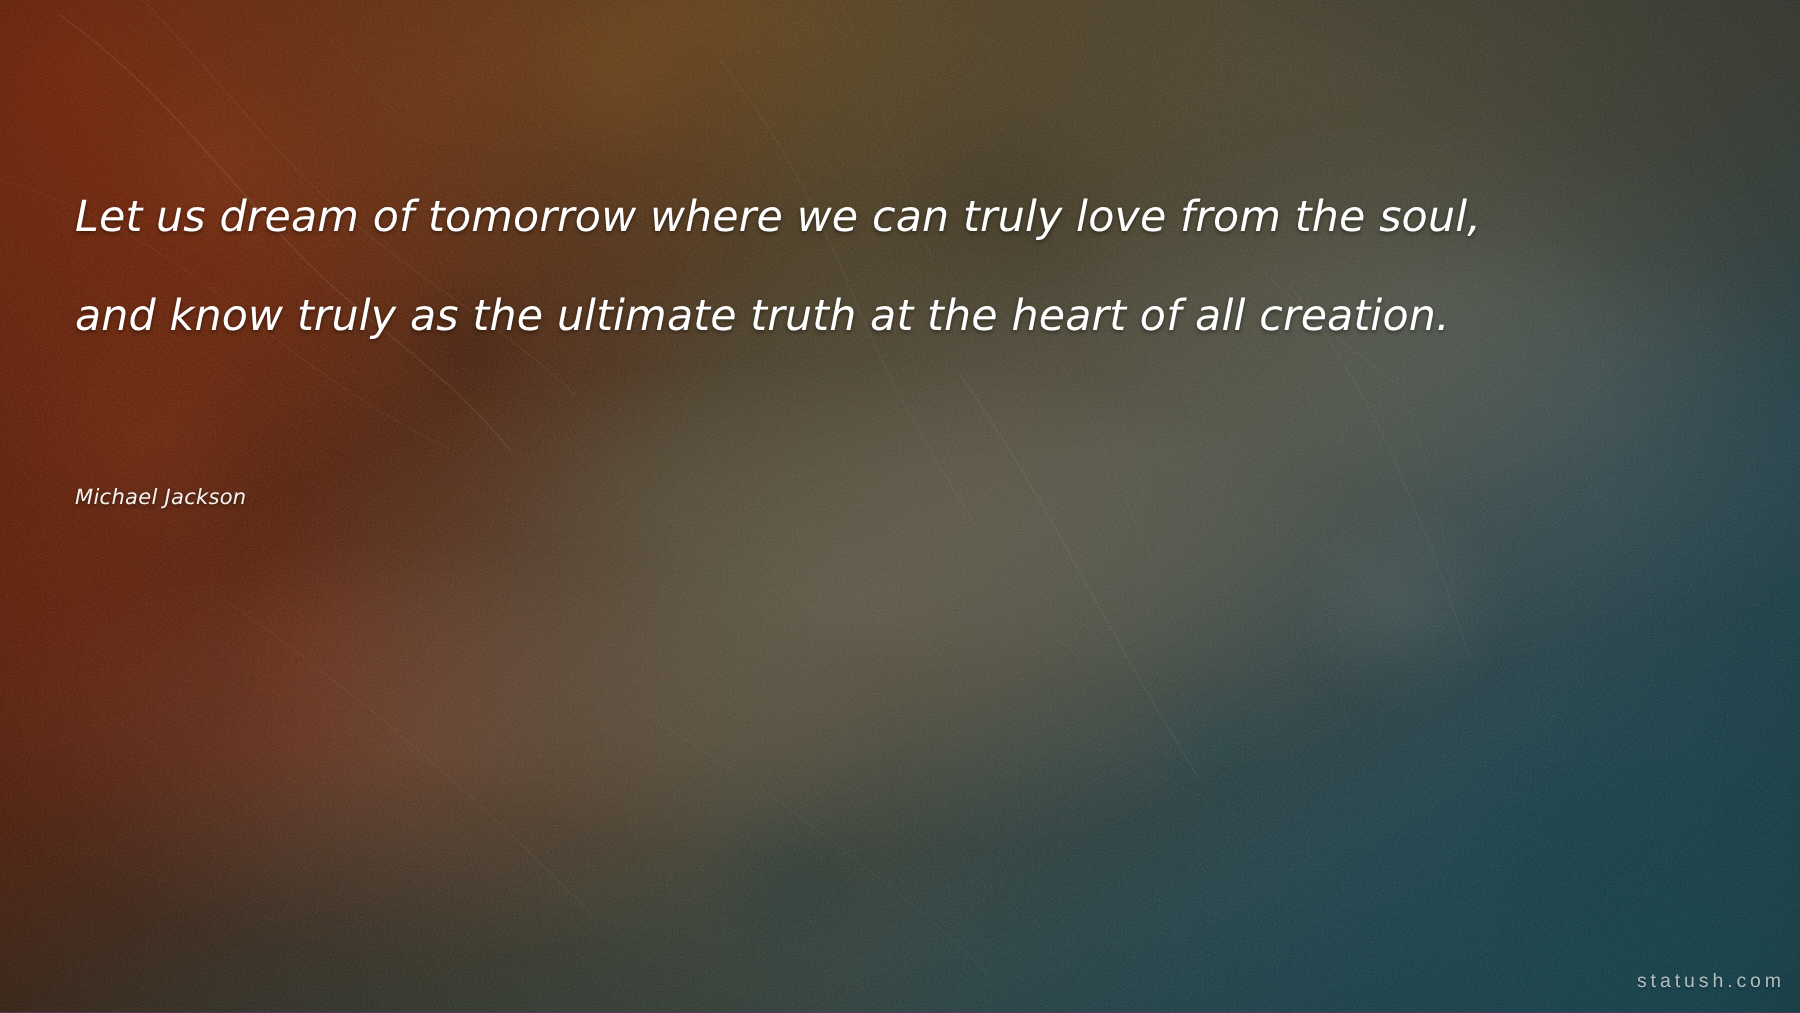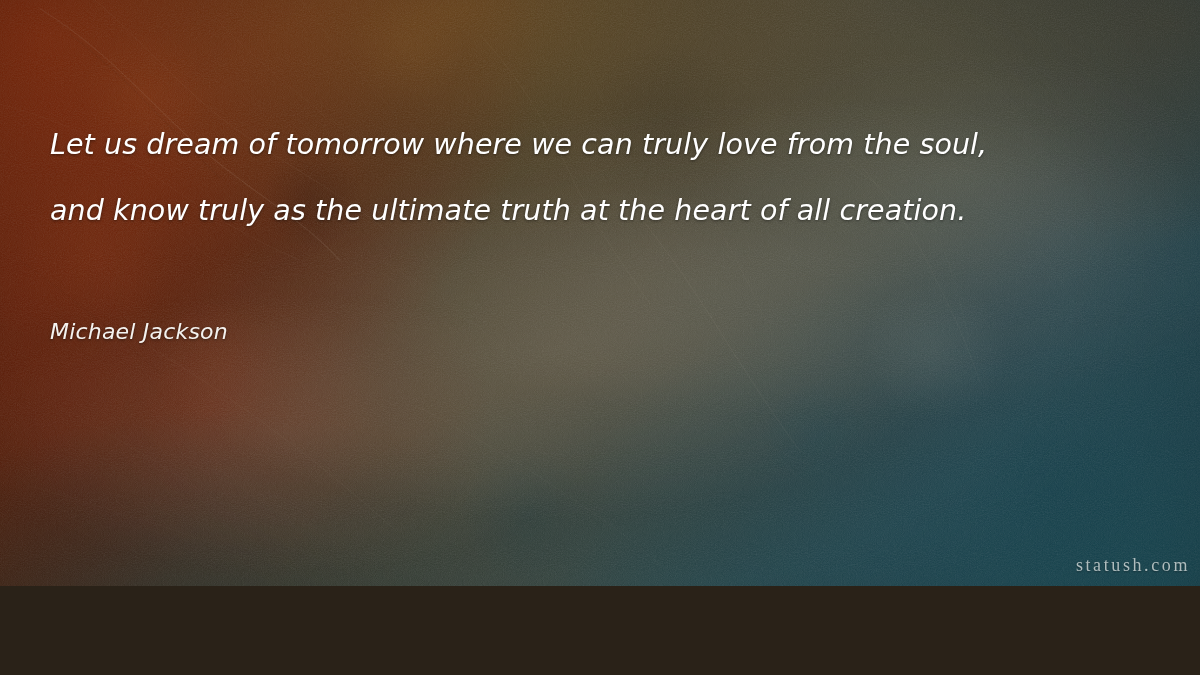--- a/index.html
+++ b/index.html
@@ -9,21 +9,21 @@
     width: 1200px;
     height: 675px;
     overflow: hidden;
     background: #2a2218;
     font-family: "Liberation Sans", sans-serif;
   }
 
   .card {
     position: relative;
     width: 1200px;
-    height: 586px;
+    height: 675px;
     overflow: hidden;
     background: #a21caf;
   }
 
   
 
   
   .bg-base {
     position: absolute;
     inset: 0;
@@ -195,35 +195,35 @@
     text-shadow: 0 1px 3px rgba(0,0,0,0.45);
   }
 
   .author {
     position: absolute;
     left: 50px;
     top: 319px;
     font-family: "DejaVu Sans", "Liberation Sans", sans-serif;
     font-style: italic;
     font-weight: 400;
-    font-size: 22px;
+    font-size: 14px;
     line-height: 26px;
     color: #f4f2ef;
     letter-spacing: 0.2px;
     white-space: nowrap;
     text-shadow: 0 1px 3px rgba(0,0,0,0.45);
   }
 
   .watermark {
     position: absolute;
     right: 10px;
     bottom: 13px;
-    font-family: Liberation Serif, serif;
+    font-family: Liberation Sans, sans-serif;
     font-weight: 400;
-    font-size: 18px;
+    font-size: 13px;
     line-height: 16px;
     color: #c3cdcd;
     letter-spacing: 2.6px;
     white-space: nowrap;
     opacity: 0.88;
     text-shadow: 0 1px 2px rgba(0,0,0,0.40);
   }
 </style>
 </head>
 <body>

